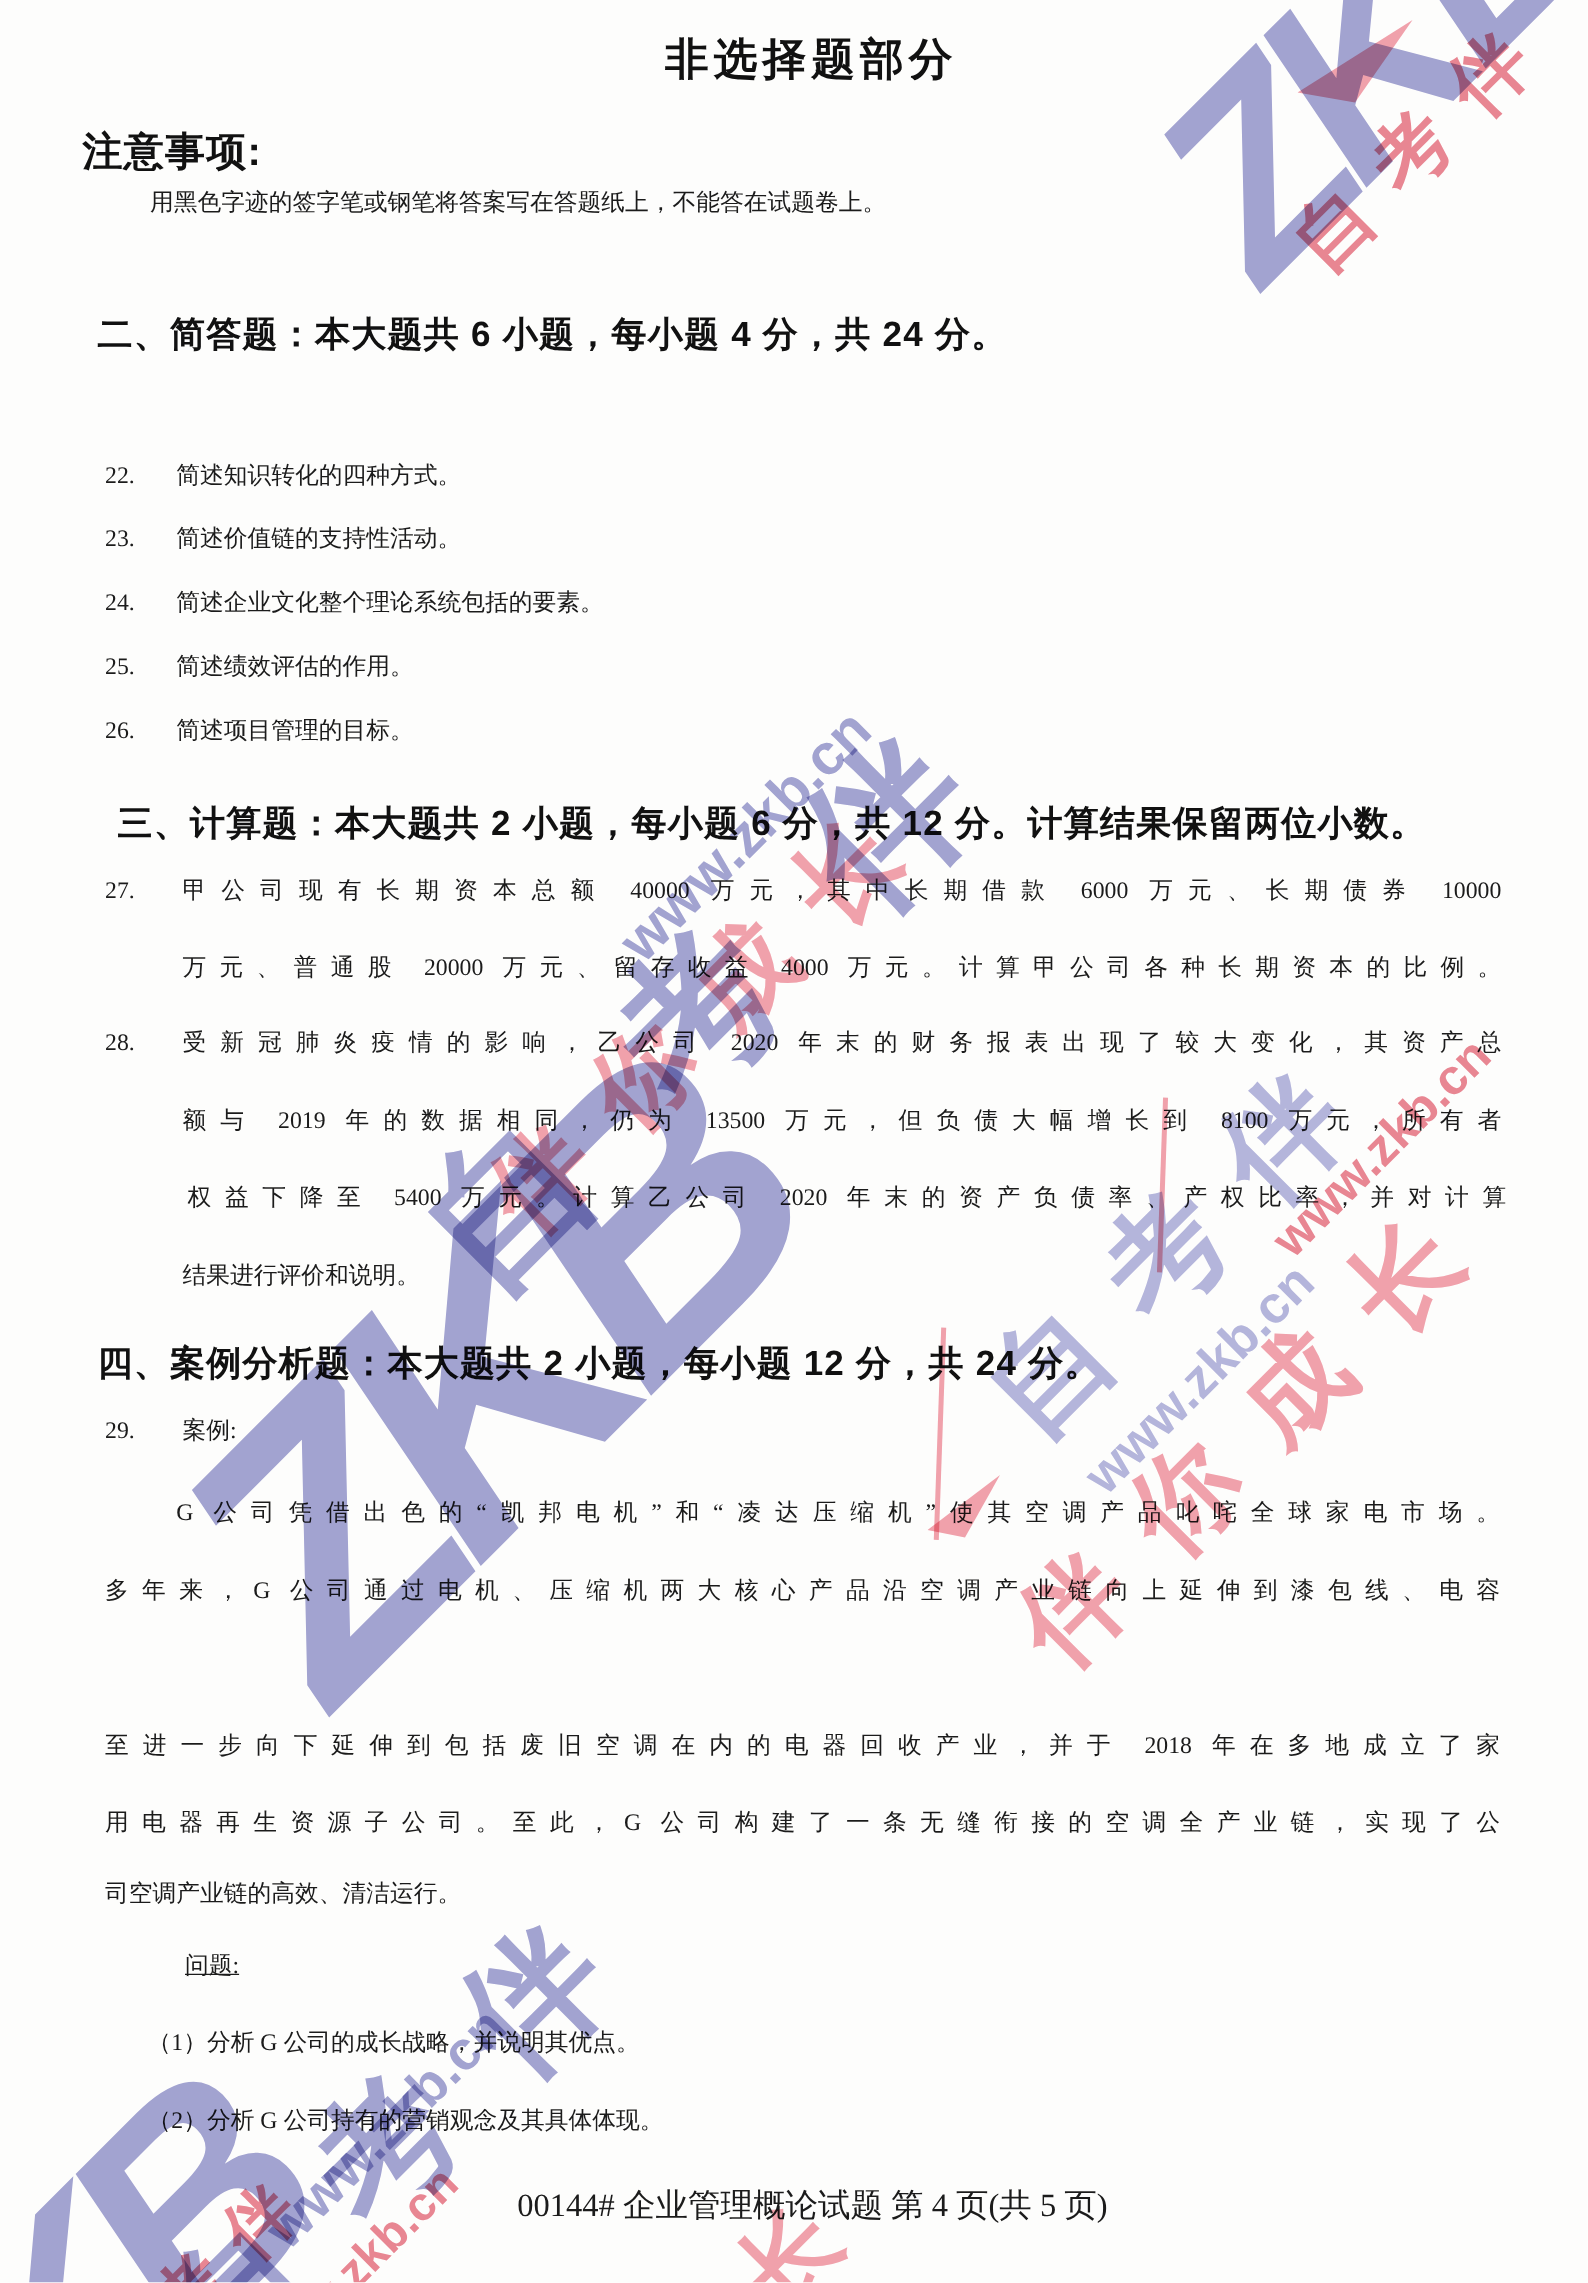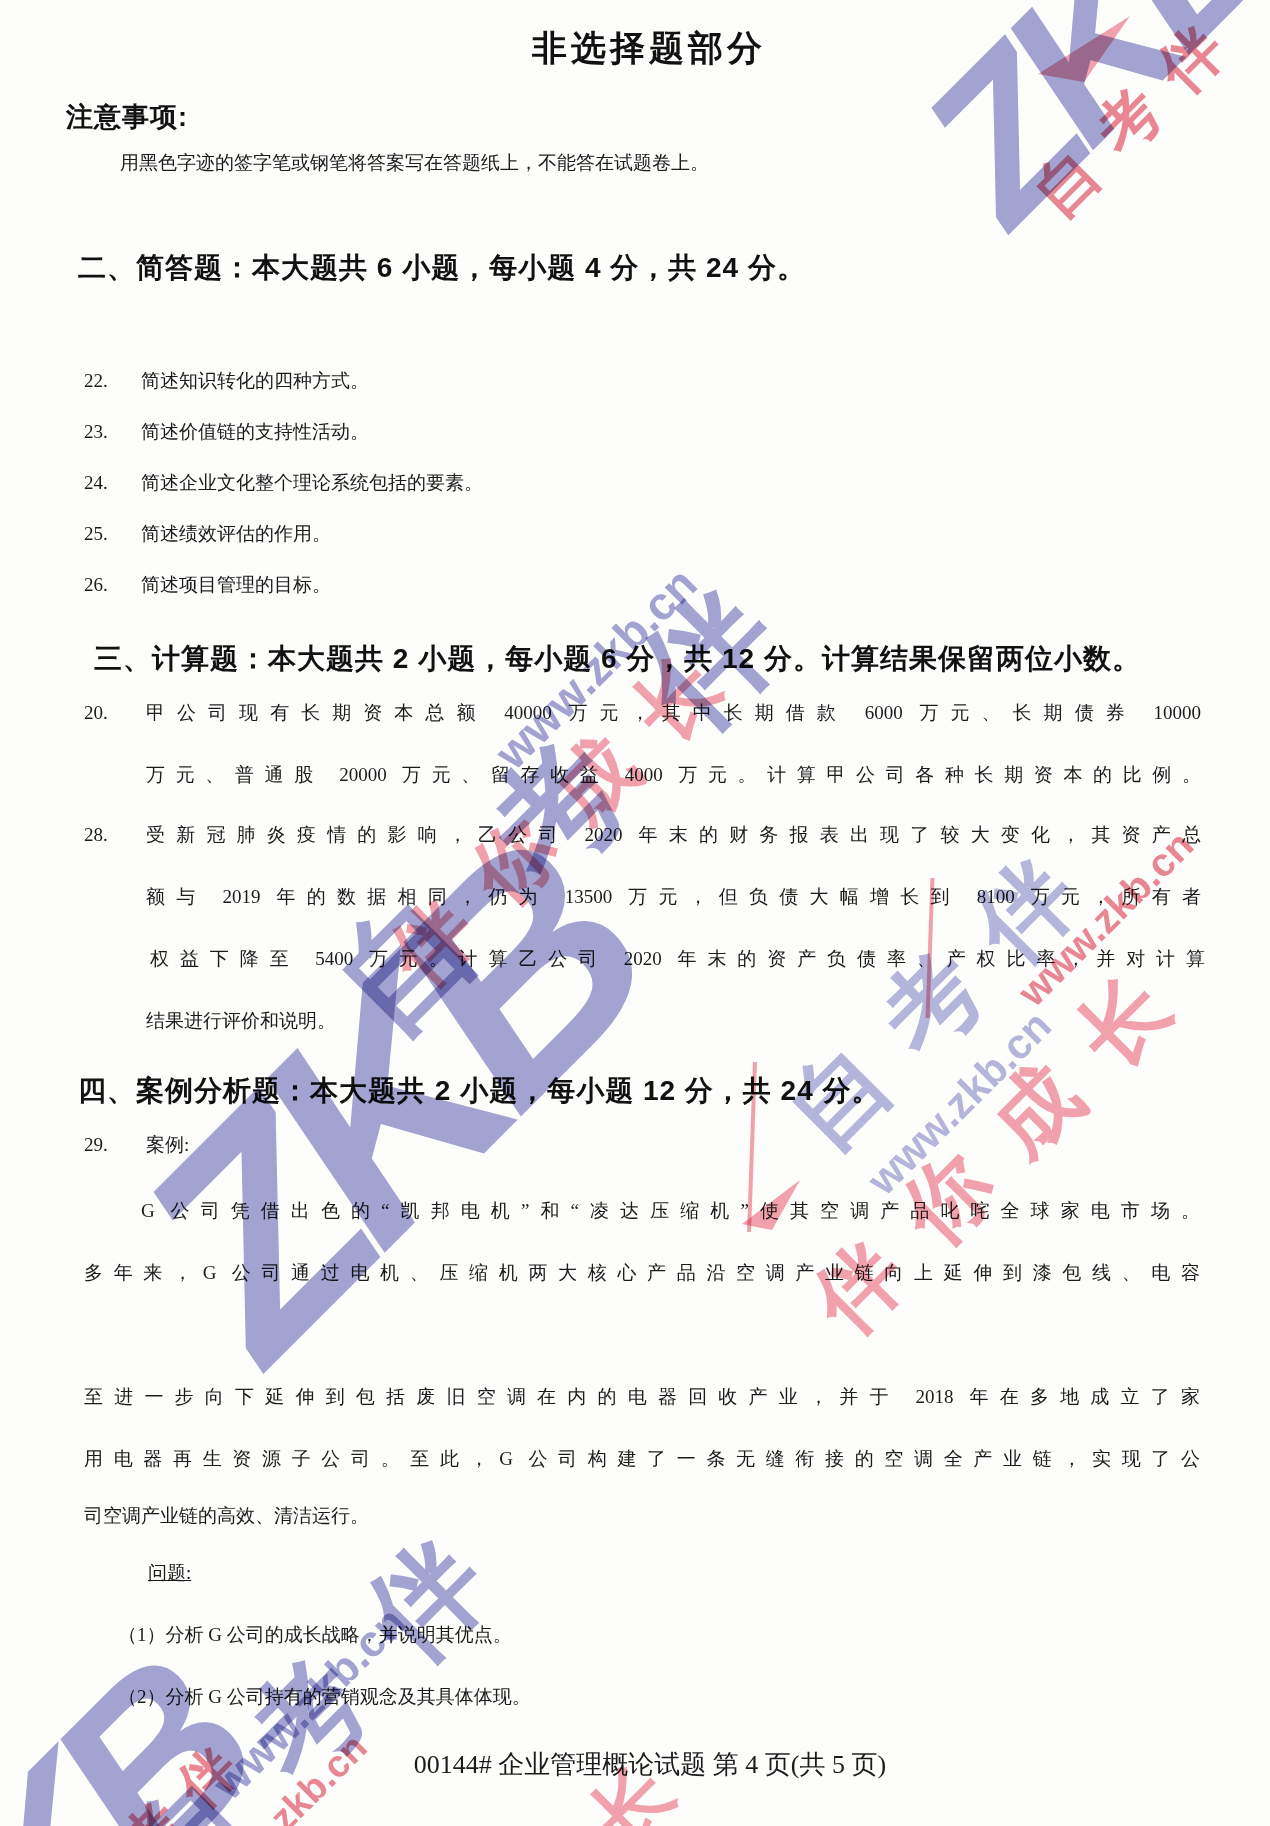--- a/index.html
+++ b/index.html
@@ -59,21 +59,21 @@
 
   <div class="wm wm-logo" style="left:-170px;top:1730px;font-size:240px;">ZKB</div>
   <div class="wm wm-blue" style="left:76px;top:1624px;font-size:112px;letter-spacing:56px;">自考伴</div>
   <div class="wm wm-blue" style="left:184px;top:1678px;font-size:44px;">www.zkb.cn</div>
   <div class="wm wm-pink" style="left:314px;top:1858px;font-size:76px;letter-spacing:32px;">伴你成长</div>
   <div class="wm wm-pink-strong" style="left:44px;top:1787px;font-size:56px;letter-spacing:22px;">自考伴</div>
   <div class="wm wm-pink-strong" style="left:176px;top:1796px;font-size:38px;">www.zkb.cn</div>
 
   <div class="ln hd title" style="top:26px;">非选择题部分</div>
 
-  <div class="ln hd" style="left:66px;top:101px;font-size:27px;">注意事项:</div>
+  <div class="ln hd" style="left:66px;top:101px;font-size:32px;">注意事项:</div>
   <div class="ln" style="left:120px;top:151px;">用黑色字迹的签字笔或钢笔将答案写在答题纸上，不能答在试题卷上。</div>
 
   <div class="ln hd" style="left:78px;top:250px;">二、简答题：本大题共 6 小题，每小题 4 分，共 24 分。</div>
 
   <div class="ln qrow" style="top:369px;">
     <span class="qnum">22.</span><span>简述知识转化的四种方式。</span>
   </div>
   <div class="ln qrow" style="top:420px;">
     <span class="qnum">23.</span><span>简述价值链的支持性活动。</span>
   </div>
@@ -82,21 +82,21 @@
   </div>
   <div class="ln qrow" style="top:522px;">
     <span class="qnum">25.</span><span>简述绩效评估的作用。</span>
   </div>
   <div class="ln qrow" style="top:573px;">
     <span class="qnum">26.</span><span>简述项目管理的目标。</span>
   </div>
 
   <div class="ln hd" style="left:78px;top:641px;margin-left:16px;">三、计算题：本大题共 2 小题，每小题 6 分，共 12 分。计算结果保留两位小数。</div>
 
-  <div class="ln" style="left:84px;top:701px;">20.</div>
+  <div class="ln" style="left:84px;top:701px;">27.</div>
   <div class="ln just" style="left:146px;top:701px;width:1055px;">甲公司现有长期资本总额 40000 万元，其中长期借款 6000 万元、长期债券 10000</div>
   <div class="ln just" style="left:146px;top:763px;width:1055px;">万元、普通股 20000 万元、留存收益 4000 万元。计算甲公司各种长期资本的比例。</div>
 
   <div class="ln" style="left:84px;top:823px;">28.</div>
   <div class="ln just" style="left:146px;top:823px;width:1055px;">受新冠肺炎疫情的影响，乙公司 2020 年末的财务报表出现了较大变化，其资产总</div>
   <div class="ln just" style="left:146px;top:885px;width:1055px;">额与 2019 年的数据相同，仍为 13500 万元，但负债大幅增长到 8100 万元，所有者</div>
   <div class="ln just" style="left:150px;top:947px;width:1055px;">权益下降至 5400 万元。计算乙公司 2020 年末的资产负债率、产权比率，并对计算</div>
   <div class="ln" style="left:146px;top:1009px;">结果进行评价和说明。</div>
 
   <div class="ln hd" style="left:78px;top:1073px;">四、案例分析题：本大题共 2 小题，每小题 12 分，共 24 分。</div>

